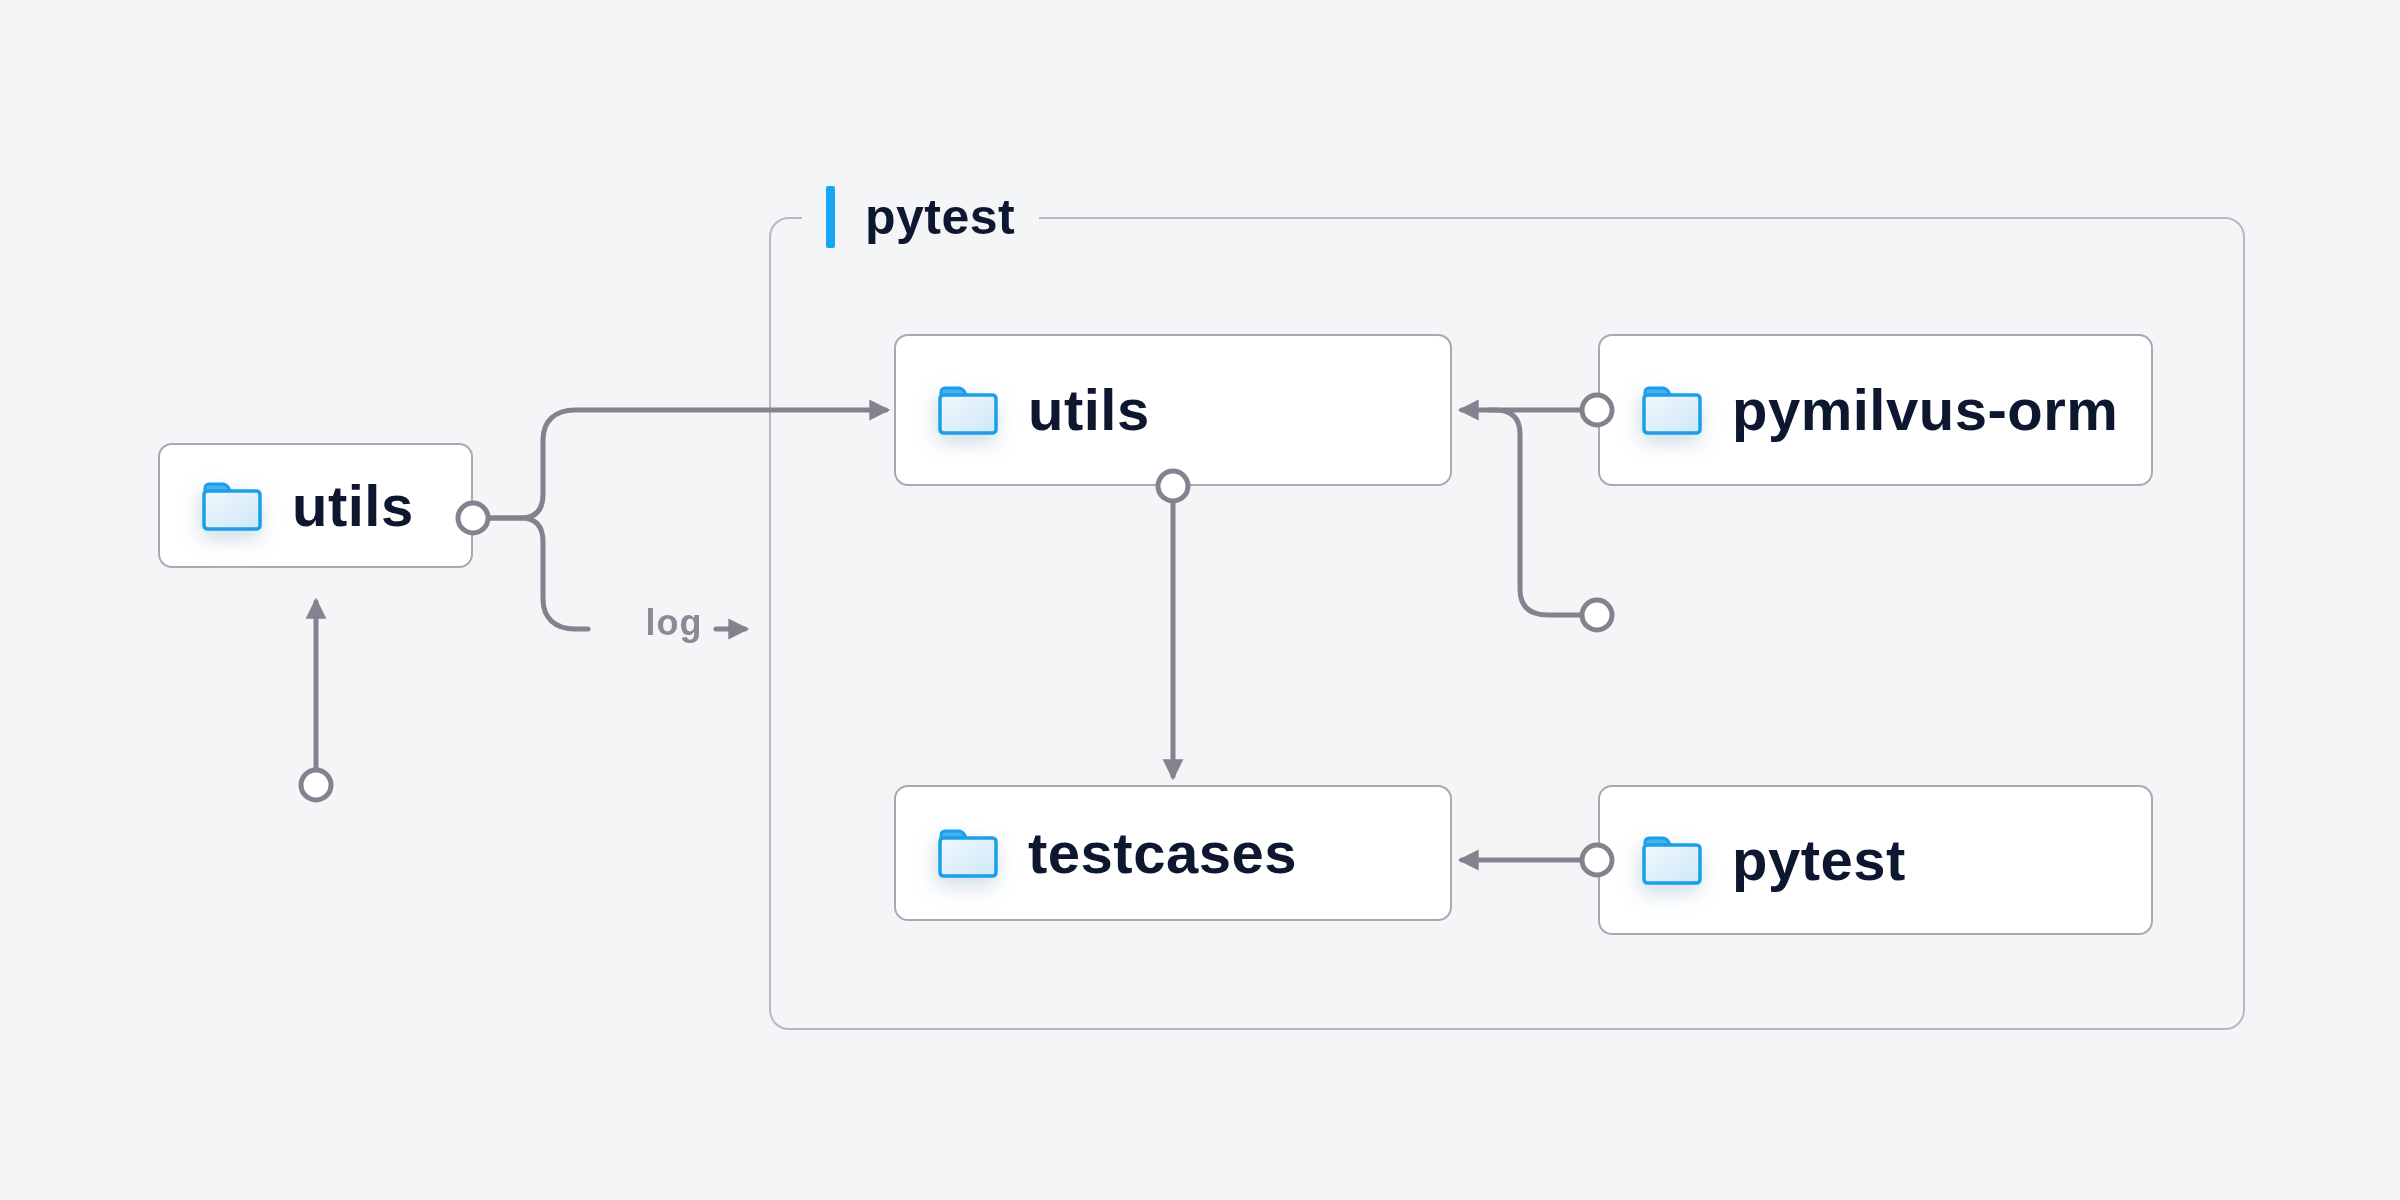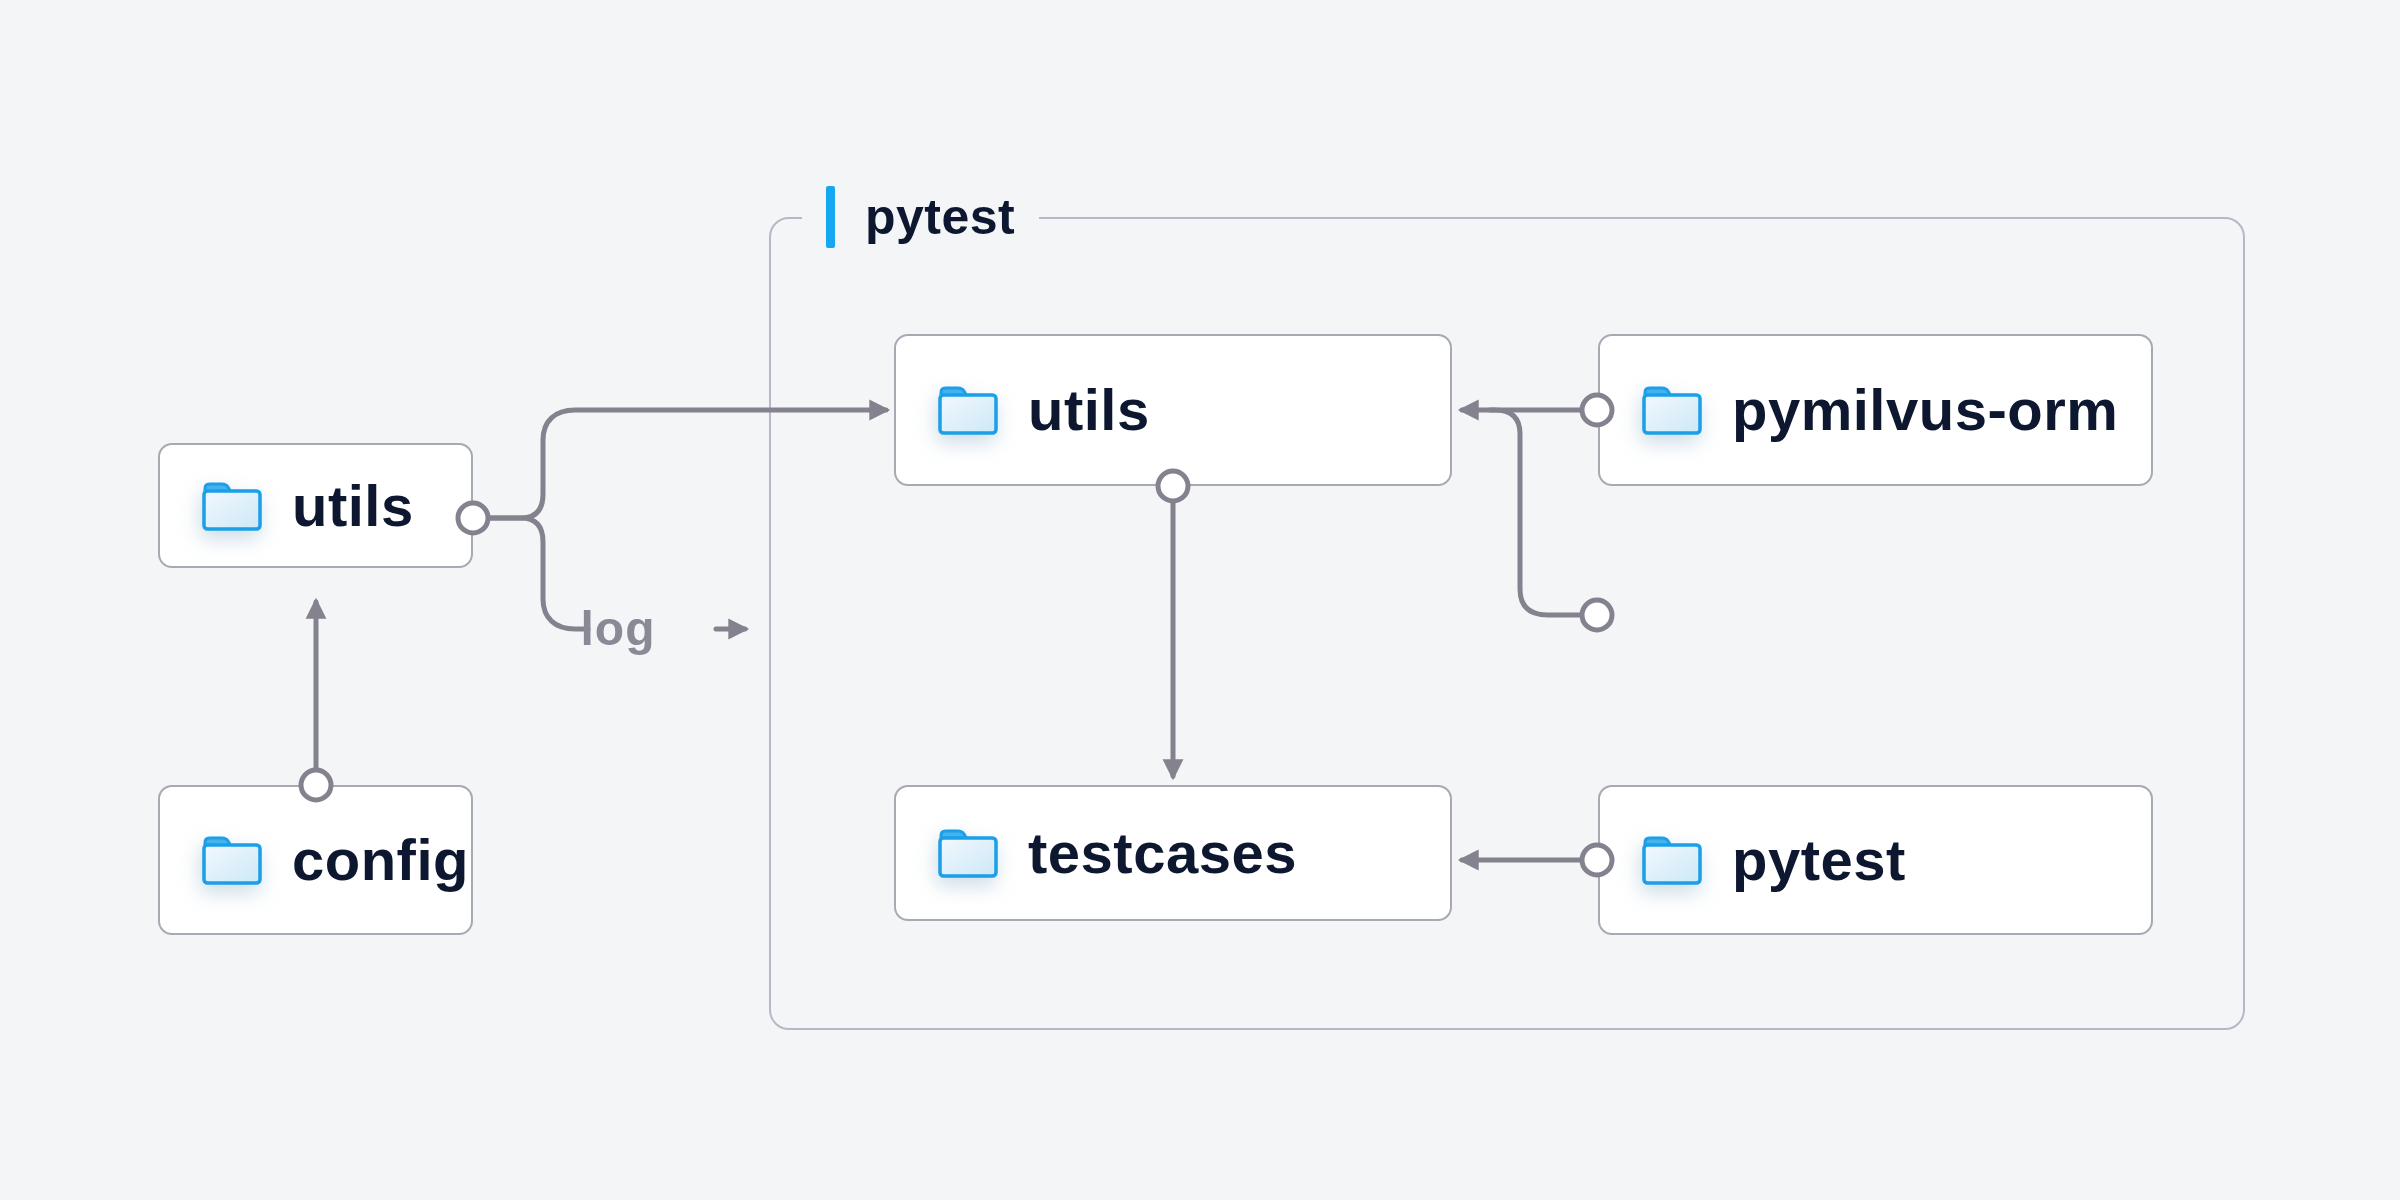--- a/index.html
+++ b/index.html
@@ -77,22 +77,22 @@
   .edges{
     position:absolute;left:0;top:0;width:2400px;height:1200px;
     pointer-events:none;
   }
   .edge-path{stroke:var(--edge);stroke-width:5;fill:none;stroke-linecap:round;}
   .connector-dot{fill:#ffffff;stroke:var(--edge);stroke-width:5;}
   .arrow-head{fill:var(--edge);}
 
   
   .log-label{
-    position:absolute;left:568px;top:605px;width:100px;
-    text-align:center;font-size:48px;font-weight:700;line-height:1;
+    position:absolute;left:624px;top:605px;width:100px;
+    text-align:center;font-size:36px;font-weight:700;line-height:1;
     color:var(--text-muted);letter-spacing:1px;
   }
 </style>
 </head>
 <body>
 
 <div class="canvas">
 
   <svg width="0" height="0" style="position:absolute">
     <defs>
@@ -113,27 +113,20 @@
   </div>
 
   <div class="node n-utils">
     <svg class="folder" viewBox="0 0 64 54">
       <path class="folder-tab" d="M5 14 V9.5 Q5 5 9.5 5 H22 Q26 5 28 8 L31.5 14 Z"></path>
       <rect class="folder-body" x="4" y="12" width="56" height="38" rx="3.5"></rect>
     </svg>
     <span class="nlabel">utils</span>
   </div>
 
-  <div class="node n-config">
-    <svg class="folder" viewBox="0 0 64 54">
-      <path class="folder-tab" d="M5 14 V9.5 Q5 5 9.5 5 H22 Q26 5 28 8 L31.5 14 Z"></path>
-      <rect class="folder-body" x="4" y="12" width="56" height="38" rx="3.5"></rect>
-    </svg>
-    <span class="nlabel">config</span>
-  </div>
 
   <div class="node n-base">
     <svg class="folder" viewBox="0 0 64 54">
       <path class="folder-tab" d="M5 14 V9.5 Q5 5 9.5 5 H22 Q26 5 28 8 L31.5 14 Z"></path>
       <rect class="folder-body" x="4" y="12" width="56" height="38" rx="3.5"></rect>
     </svg>
     <span class="nlabel">utils</span>
   </div>
 
   <div class="node n-pymilvus">

